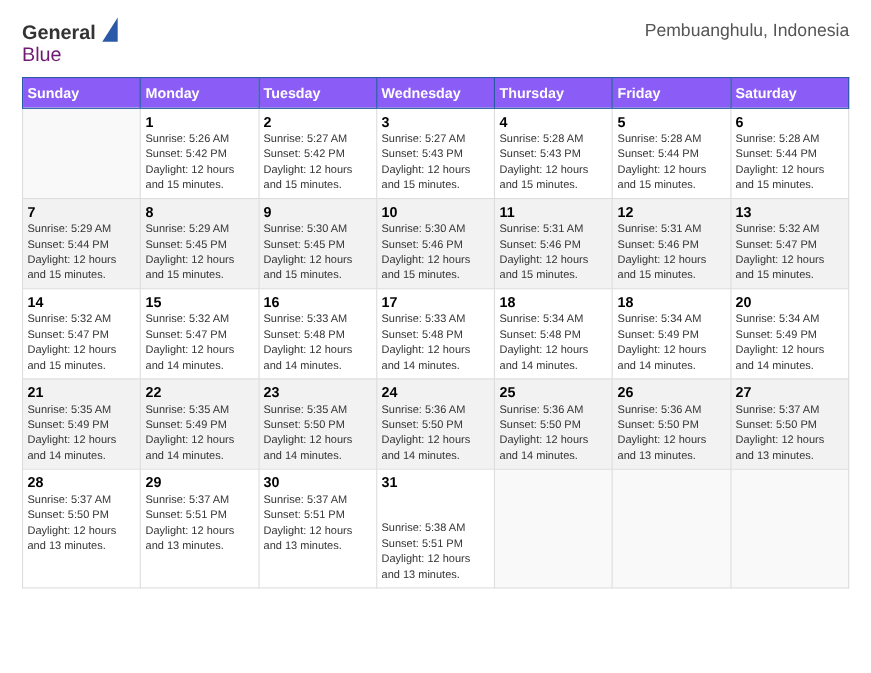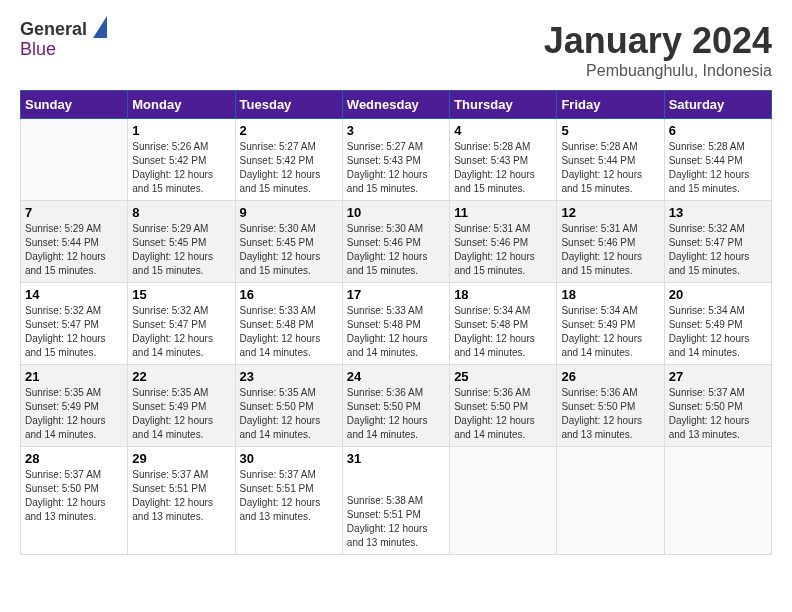--- a/index.html
+++ b/index.html
@@ -55,21 +55,21 @@
     .location {
       font-size: 16px;
       color: #555;
     }
     table {
       width: 100%;
       border-collapse: collapse;
       font-size: 11px;
     }
     thead tr th {
-      background-color: #4c1d95;
+      background-color: #8b5cf6;
       color: #fff;
       padding: 6px 4px;
       text-align: left;
       font-size: 13px;
       font-weight: bold;
       border: 1px solid #2a5aa7;
     }
     tbody tr {
       border: 1px solid #ccc;
     }
@@ -106,21 +106,20 @@
 
 <div class="header-area">
   <div class="logo">
     <div class="logo-text">
       <span class="logo-general">General</span>
       <span class="logo-blue">Blue</span>
     </div>
     <div class="logo-icon"></div>
   </div>
   <div class="title-area">
-    <div class="month-year">January 2024</div>
     <div class="location">Pembuanghulu, Indonesia</div>
   </div>
 </div>
 
 <table>
   <thead>
     <tr>
     <th>Sunday</th>
         <th>Monday</th>
         <th>Tuesday</th>

